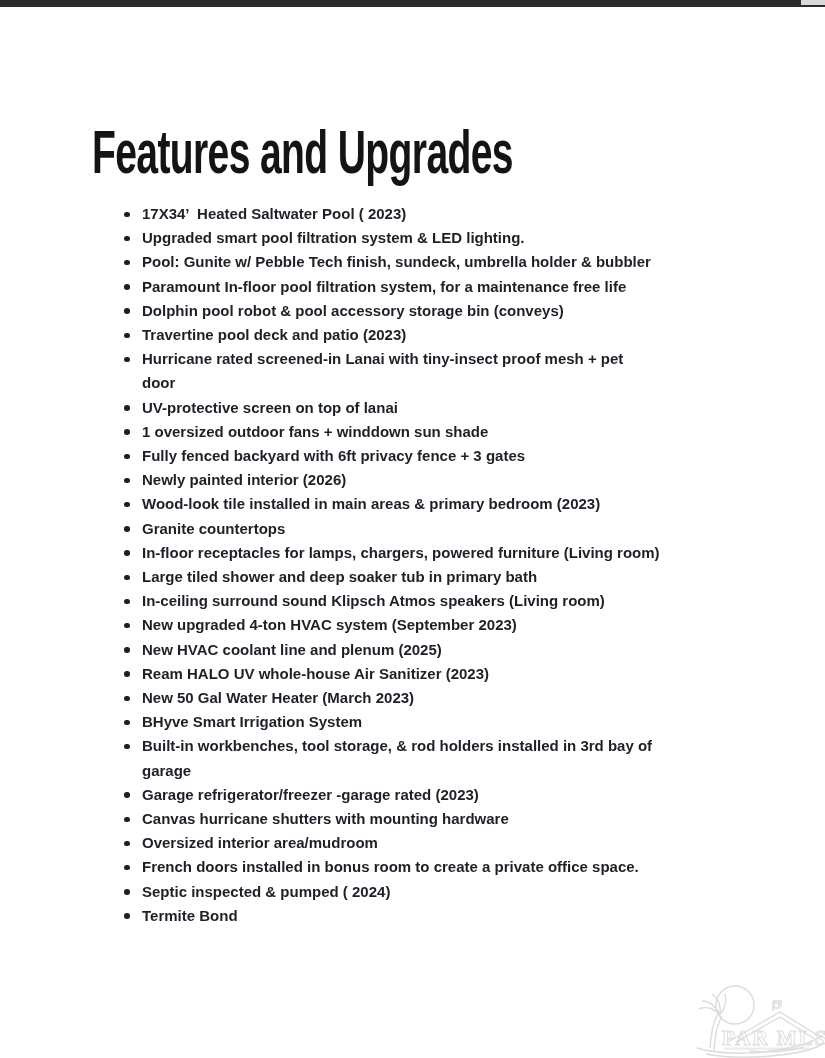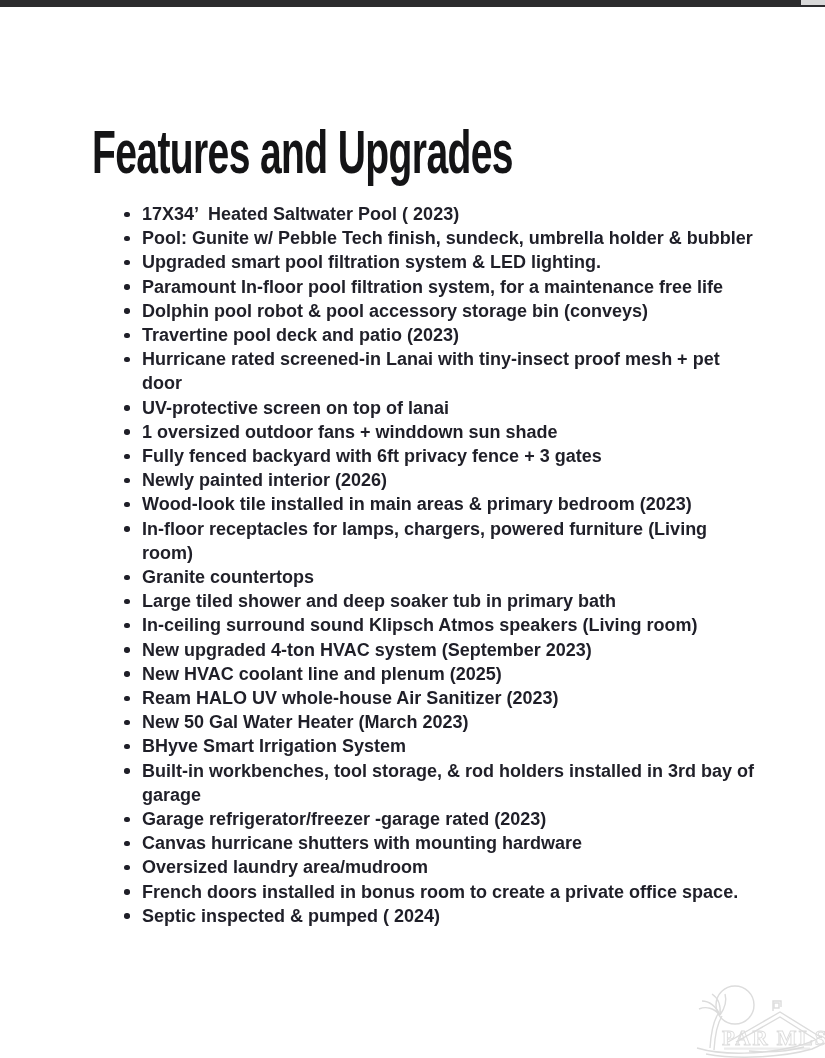--- a/index.html
+++ b/index.html
@@ -42,21 +42,21 @@
     left: 122px;
     top: 202px;
     width: 640px;
     margin: 0;
     padding: 0;
     list-style: none;
   }
   .feature-item {
     position: relative;
     padding-left: 20px;
-    font-size: 18px;
+    font-size: 15px;
     font-weight: bold;
     line-height: 24.2px;
     color: #1f1f28;
     white-space: pre-wrap;
   }
   .feature-item::before {
     content: "";
     position: absolute;
     left: 2px;
     top: 9.5px;
@@ -77,48 +77,49 @@
 </head>
 <body>
 
 <div class="top-bar"></div>
 <div class="top-bar-light-segment"></div>
 
 <h1 class="page-title">Features and Upgrades</h1>
 
 <ul class="features-list">
     <li class="feature-item">17X34’  Heated Saltwater Pool ( 2023)</li>
+    <li class="feature-item">Upgraded smart pool filtration system &amp; LED lighting.</li>
     <li class="feature-item">Pool: Gunite w/ Pebble Tech finish, sundeck, umbrella holder &amp; bubbler</li>
-    <li class="feature-item">Upgraded smart pool filtration system &amp; LED lighting.</li>
     <li class="feature-item">Paramount In-floor pool filtration system, for a maintenance free life</li>
     <li class="feature-item">Dolphin pool robot &amp; pool accessory storage bin (conveys)</li>
     <li class="feature-item">Travertine pool deck and patio (2023)</li>
     <li class="feature-item">Hurricane rated screened-in Lanai with tiny-insect proof mesh + pet
 door</li>
     <li class="feature-item">UV-protective screen on top of lanai</li>
     <li class="feature-item">1 oversized outdoor fans + winddown sun shade</li>
     <li class="feature-item">Fully fenced backyard with 6ft privacy fence + 3 gates</li>
     <li class="feature-item">Newly painted interior (2026)</li>
     <li class="feature-item">Wood-look tile installed in main areas &amp; primary bedroom (2023)</li>
+    <li class="feature-item">Granite countertops</li>
     <li class="feature-item">In-floor receptacles for lamps, chargers, powered furniture (Living room)</li>
-    <li class="feature-item">Granite countertops</li>
     <li class="feature-item">Large tiled shower and deep soaker tub in primary bath</li>
     <li class="feature-item">In-ceiling surround sound Klipsch Atmos speakers (Living room)</li>
     <li class="feature-item">New upgraded 4-ton HVAC system (September 2023)</li>
     <li class="feature-item">New HVAC coolant line and plenum (2025)</li>
     <li class="feature-item">Ream HALO UV whole-house Air Sanitizer (2023)</li>
     <li class="feature-item">New 50 Gal Water Heater (March 2023)</li>
     <li class="feature-item">BHyve Smart Irrigation System</li>
     <li class="feature-item">Built-in workbenches, tool storage, &amp; rod holders installed in 3rd bay of
 garage</li>
     <li class="feature-item">Garage refrigerator/freezer -garage rated (2023)</li>
     <li class="feature-item">Canvas hurricane shutters with mounting hardware</li>
-    <li class="feature-item">Oversized laundry area/mudroom</li>
+    <li class="feature-item">Oversized interior area/mudroom</li>
     <li class="feature-item">French doors installed in bonus room to create a private office space.</li>
     <li class="feature-item">Septic inspected &amp; pumped ( 2024)</li>
+    <li class="feature-item">Termite Bond</li>
   </ul>
 
 <div class="logo-wrap">
   <svg width="131" height="76" viewBox="0 0 131 76" fill="none" xmlns="http://www.w3.org/2000/svg">
 
     <circle cx="41" cy="23" r="19" stroke="#dcdcdc" stroke-width="1.4"></circle>
 
     <g stroke="#dcdcdc" stroke-width="1.4">
       <path d="M16 66 C17 50 19 40 24 32"></path>
       <path d="M20 68 C21 52 23 42 28 34"></path>

